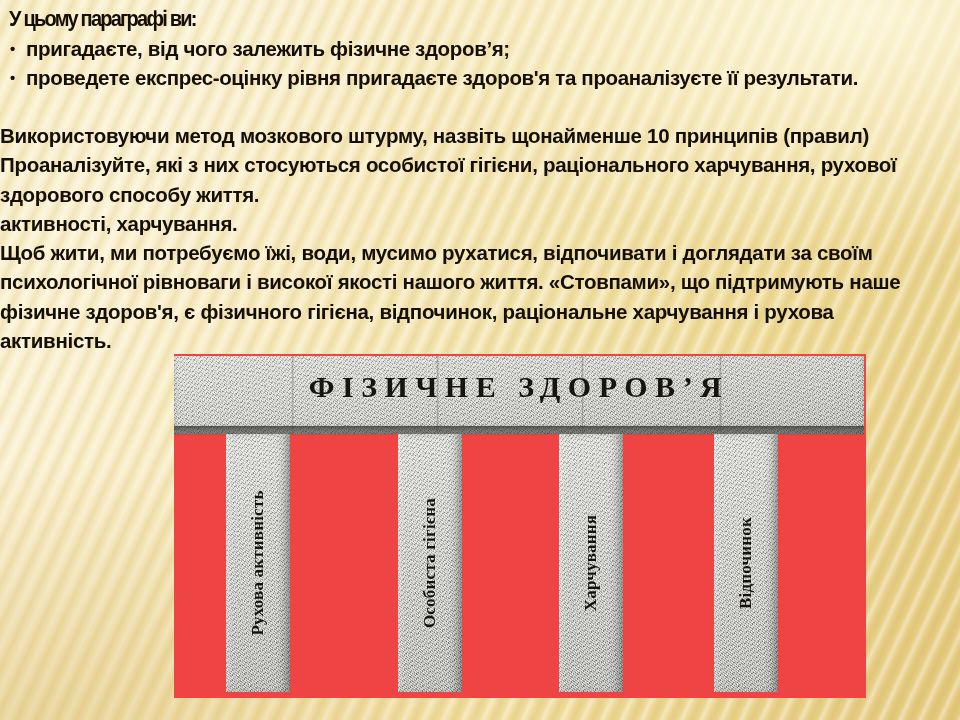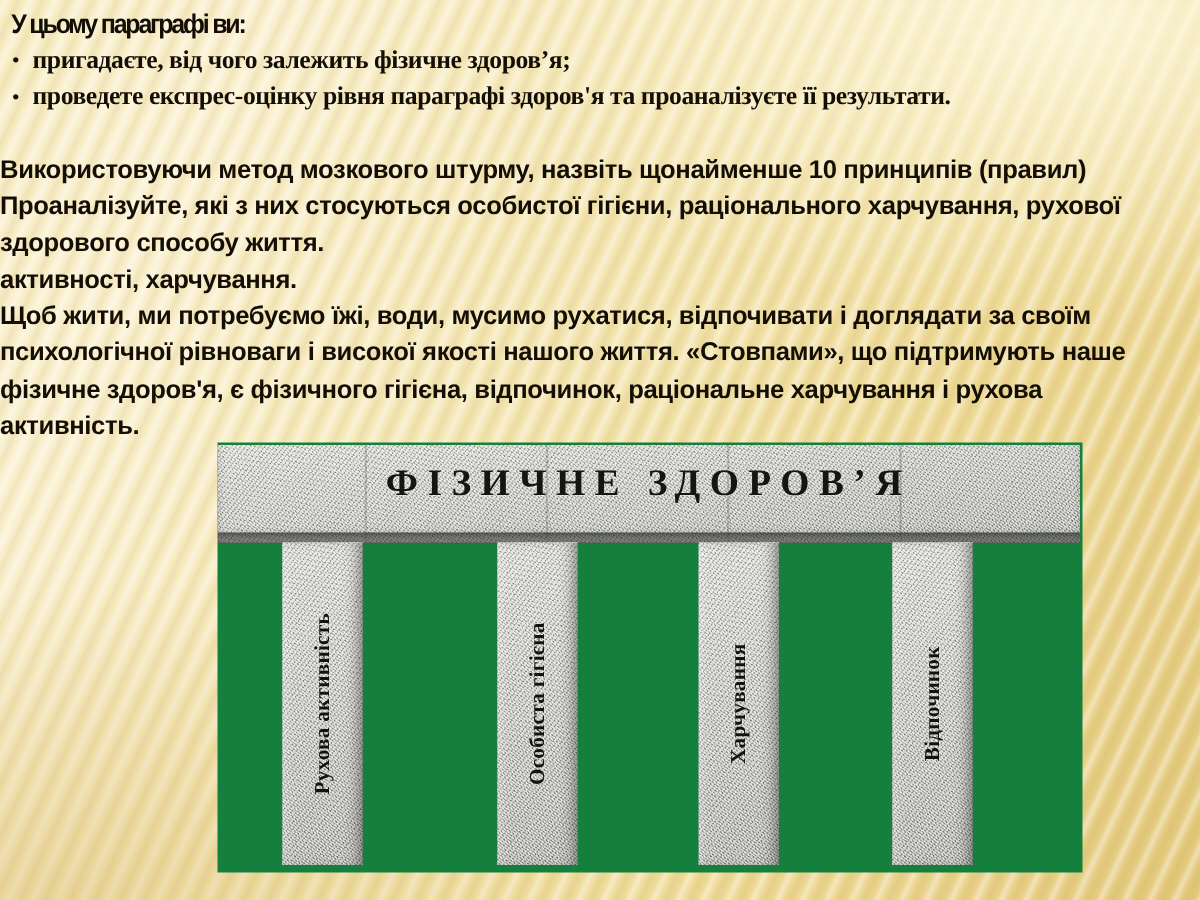--- a/index.html
+++ b/index.html
@@ -82,21 +82,21 @@
     white-space: nowrap;
     color: #140e05;
   }
   .bullet-dot {
     width: 16px;
     flex: 0 0 16px;
     text-align: left;
     font-size: 15px;
     line-height: 29px;
   }
-  .bullet-text { flex: 0 1 auto; font-family: Liberation Serif, serif; }
+  .bullet-text { flex: 0 1 auto; }
 
   .para-block {
     position: absolute;
     left: 0;
     top: 121px;
     width: 948px;
   }
   .para {
     font-size: 20.5px;
     font-weight: bold;
@@ -106,21 +106,21 @@
     white-space: nowrap;
   }
 
   
   #photo {
     position: absolute;
     left: 174px;
     top: 354px;
     width: 692px;
     height: 344px;
-    background: #15803d;
+    background: #ef4444;
     overflow: hidden;
   }
 
   .stone {
     position: absolute;
     background-color: #bcbcb6;
     background-image:
       repeating-linear-gradient(37deg, rgba(255,255,255,0.50) 0px, rgba(255,255,255,0.50) 1px, rgba(0,0,0,0.00) 1px, rgba(0,0,0,0.00) 2px),
       repeating-linear-gradient(128deg, rgba(40,42,38,0.30) 0px, rgba(40,42,38,0.30) 1px, rgba(255,255,255,0.00) 1px, rgba(255,255,255,0.00) 3px),
       repeating-linear-gradient(72deg, rgba(250,250,248,0.42) 0px, rgba(250,250,248,0.42) 1px, rgba(0,0,0,0.00) 1px, rgba(0,0,0,0.00) 2px),
@@ -210,21 +210,21 @@
 
   <div class="heading">У цьому параграфі ви:</div>
 
   <div class="bullet-list">
     <div class="bullet-row">
       <span class="bullet-dot">•</span>
       <span class="bullet-text">пригадаєте, від чого залежить фізичне здоров’я;</span>
     </div>
     <div class="bullet-row">
       <span class="bullet-dot">•</span>
-      <span class="bullet-text">проведете експрес-оцінку рівня параграфі здоров'я та проаналізуєте її результати.</span>
+      <span class="bullet-text">проведете експрес-оцінку рівня пригадаєте здоров'я та проаналізуєте її результати.</span>
     </div>
   </div>
 
   <div class="para-block">
     <div class="para">Використовуючи метод мозкового штурму, назвіть щонайменше 10 принципів (правил)</div>
     <div class="para">Проаналізуйте, які з них стосуються  особистої гігієни, раціонального харчування, рухової</div>
     <div class="para">здорового способу життя.</div>
     <div class="para">активності, харчування.</div>
     <div class="para">Щоб жити, ми потребуємо їжі, води, мусимо рухатися, відпочивати і доглядати за своїм</div>
     <div class="para">психологічної рівноваги і високої якості нашого життя. «Стовпами», що підтримують наше</div>

